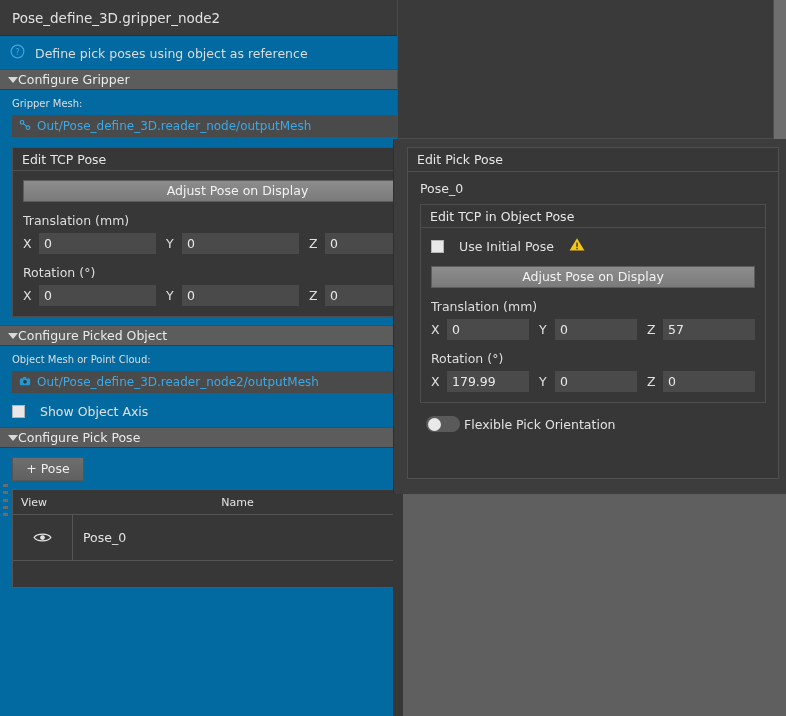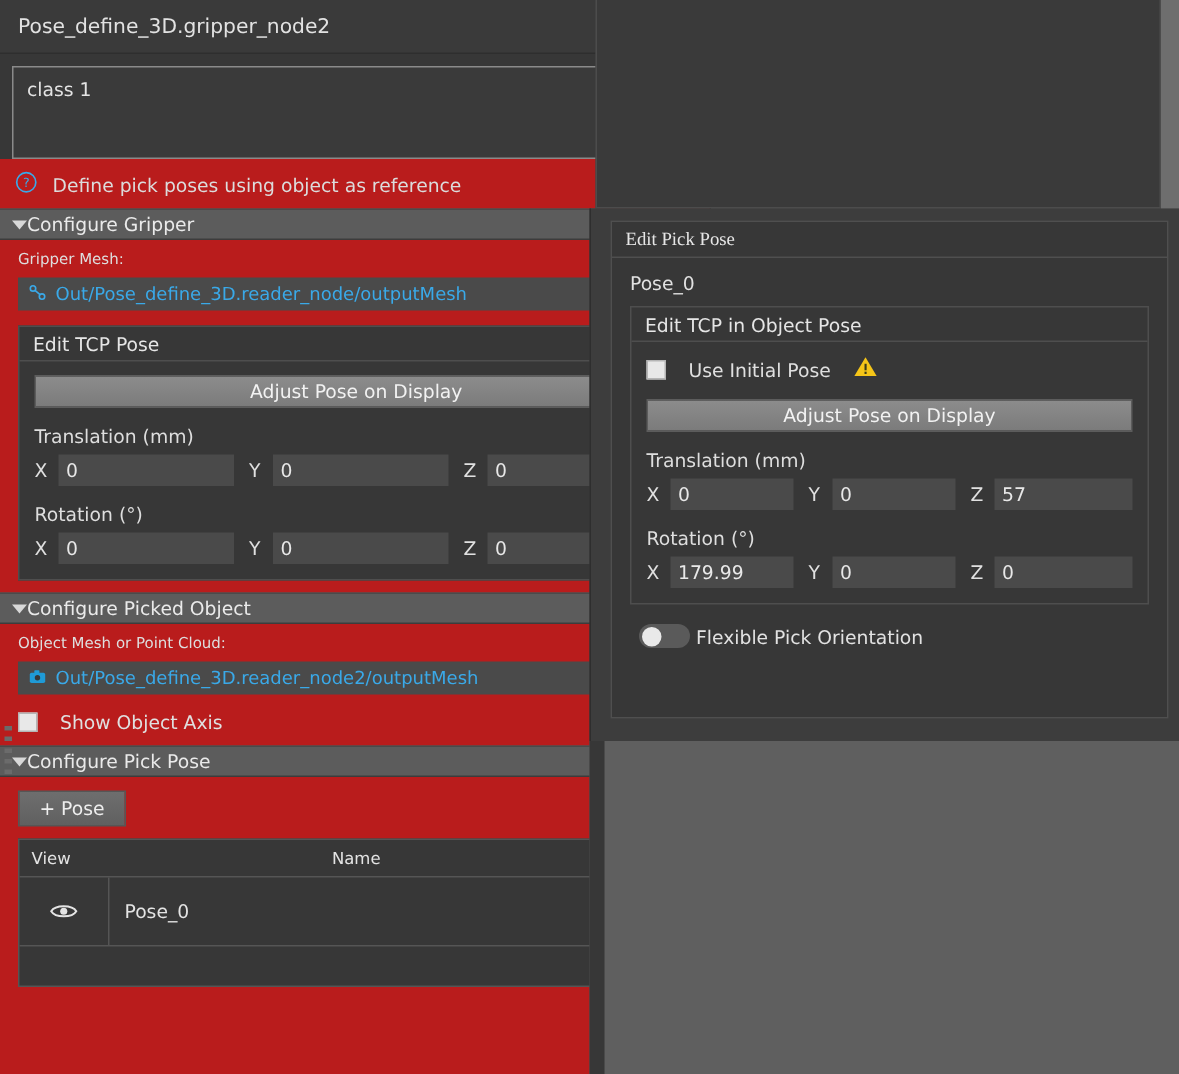--- a/index.html
+++ b/index.html
@@ -13,21 +13,21 @@
     color: #d8d8d8;
     overflow: hidden;
     position: relative;
   }
 
   
   #left-panel {
     position: absolute;
     left: 0; top: 0;
     width: 474px; height: 716px;
-    background: #b91c1c;
+    background: #0369a1;
     border-right: 1px solid #2b2b2b;
     overflow: hidden;
   }
 
   .node-title-bar {
     height: 36px;
     background: #3a3a3a;
     border-bottom: 1px solid #2e2e2e;
     display: flex;
     align-items: center;
@@ -282,21 +282,20 @@
     background: #373737;
     border: 1px solid #4f4f4f;
   }
   .epp-title {
     height: 24px;
     display: flex; align-items: center;
     padding-left: 9px;
     font-size: 12.5px;
     color: #e6e6e6;
     border-bottom: 1px solid #4f4f4f;
-    font-family: Liberation Serif, serif;
   }
   .epp-body { padding: 9px 12px 0 12px; }
   .epp-posename { font-size: 12.5px; color: #e2e2e2; margin-bottom: 8px; }
 
   .toggle-row {
     display: flex; align-items: center; gap: 4px;
     margin-top: 13px; padding-left: 6px;
   }
   .toggle {
     width: 34px; height: 16px;
@@ -331,23 +330,20 @@
 </style>
 </head>
 <body>
 
 <div id="left-panel">
 
   <div class="node-title-bar">
     <span class="t">Pose_define_3D.gripper_node2</span>
   </div>
 
-  <div class="class-box-wrap">
-    <div class="class-box">class 1</div>
-  </div>
 
   <div class="hint-row">
     <span>
       <svg width="15" height="15" viewBox="0 0 16 16">
         <circle cx="8" cy="8" r="6.8" fill="none" stroke="#3aa9e8" stroke-width="1.2"></circle>
         <text x="8" y="11.4" font-size="9" fill="#3aa9e8" text-anchor="middle" font-family="DejaVu Sans">?</text>
       </svg>
     </span>
     <span class="txt">Define pick poses using object as reference</span>
   </div>

